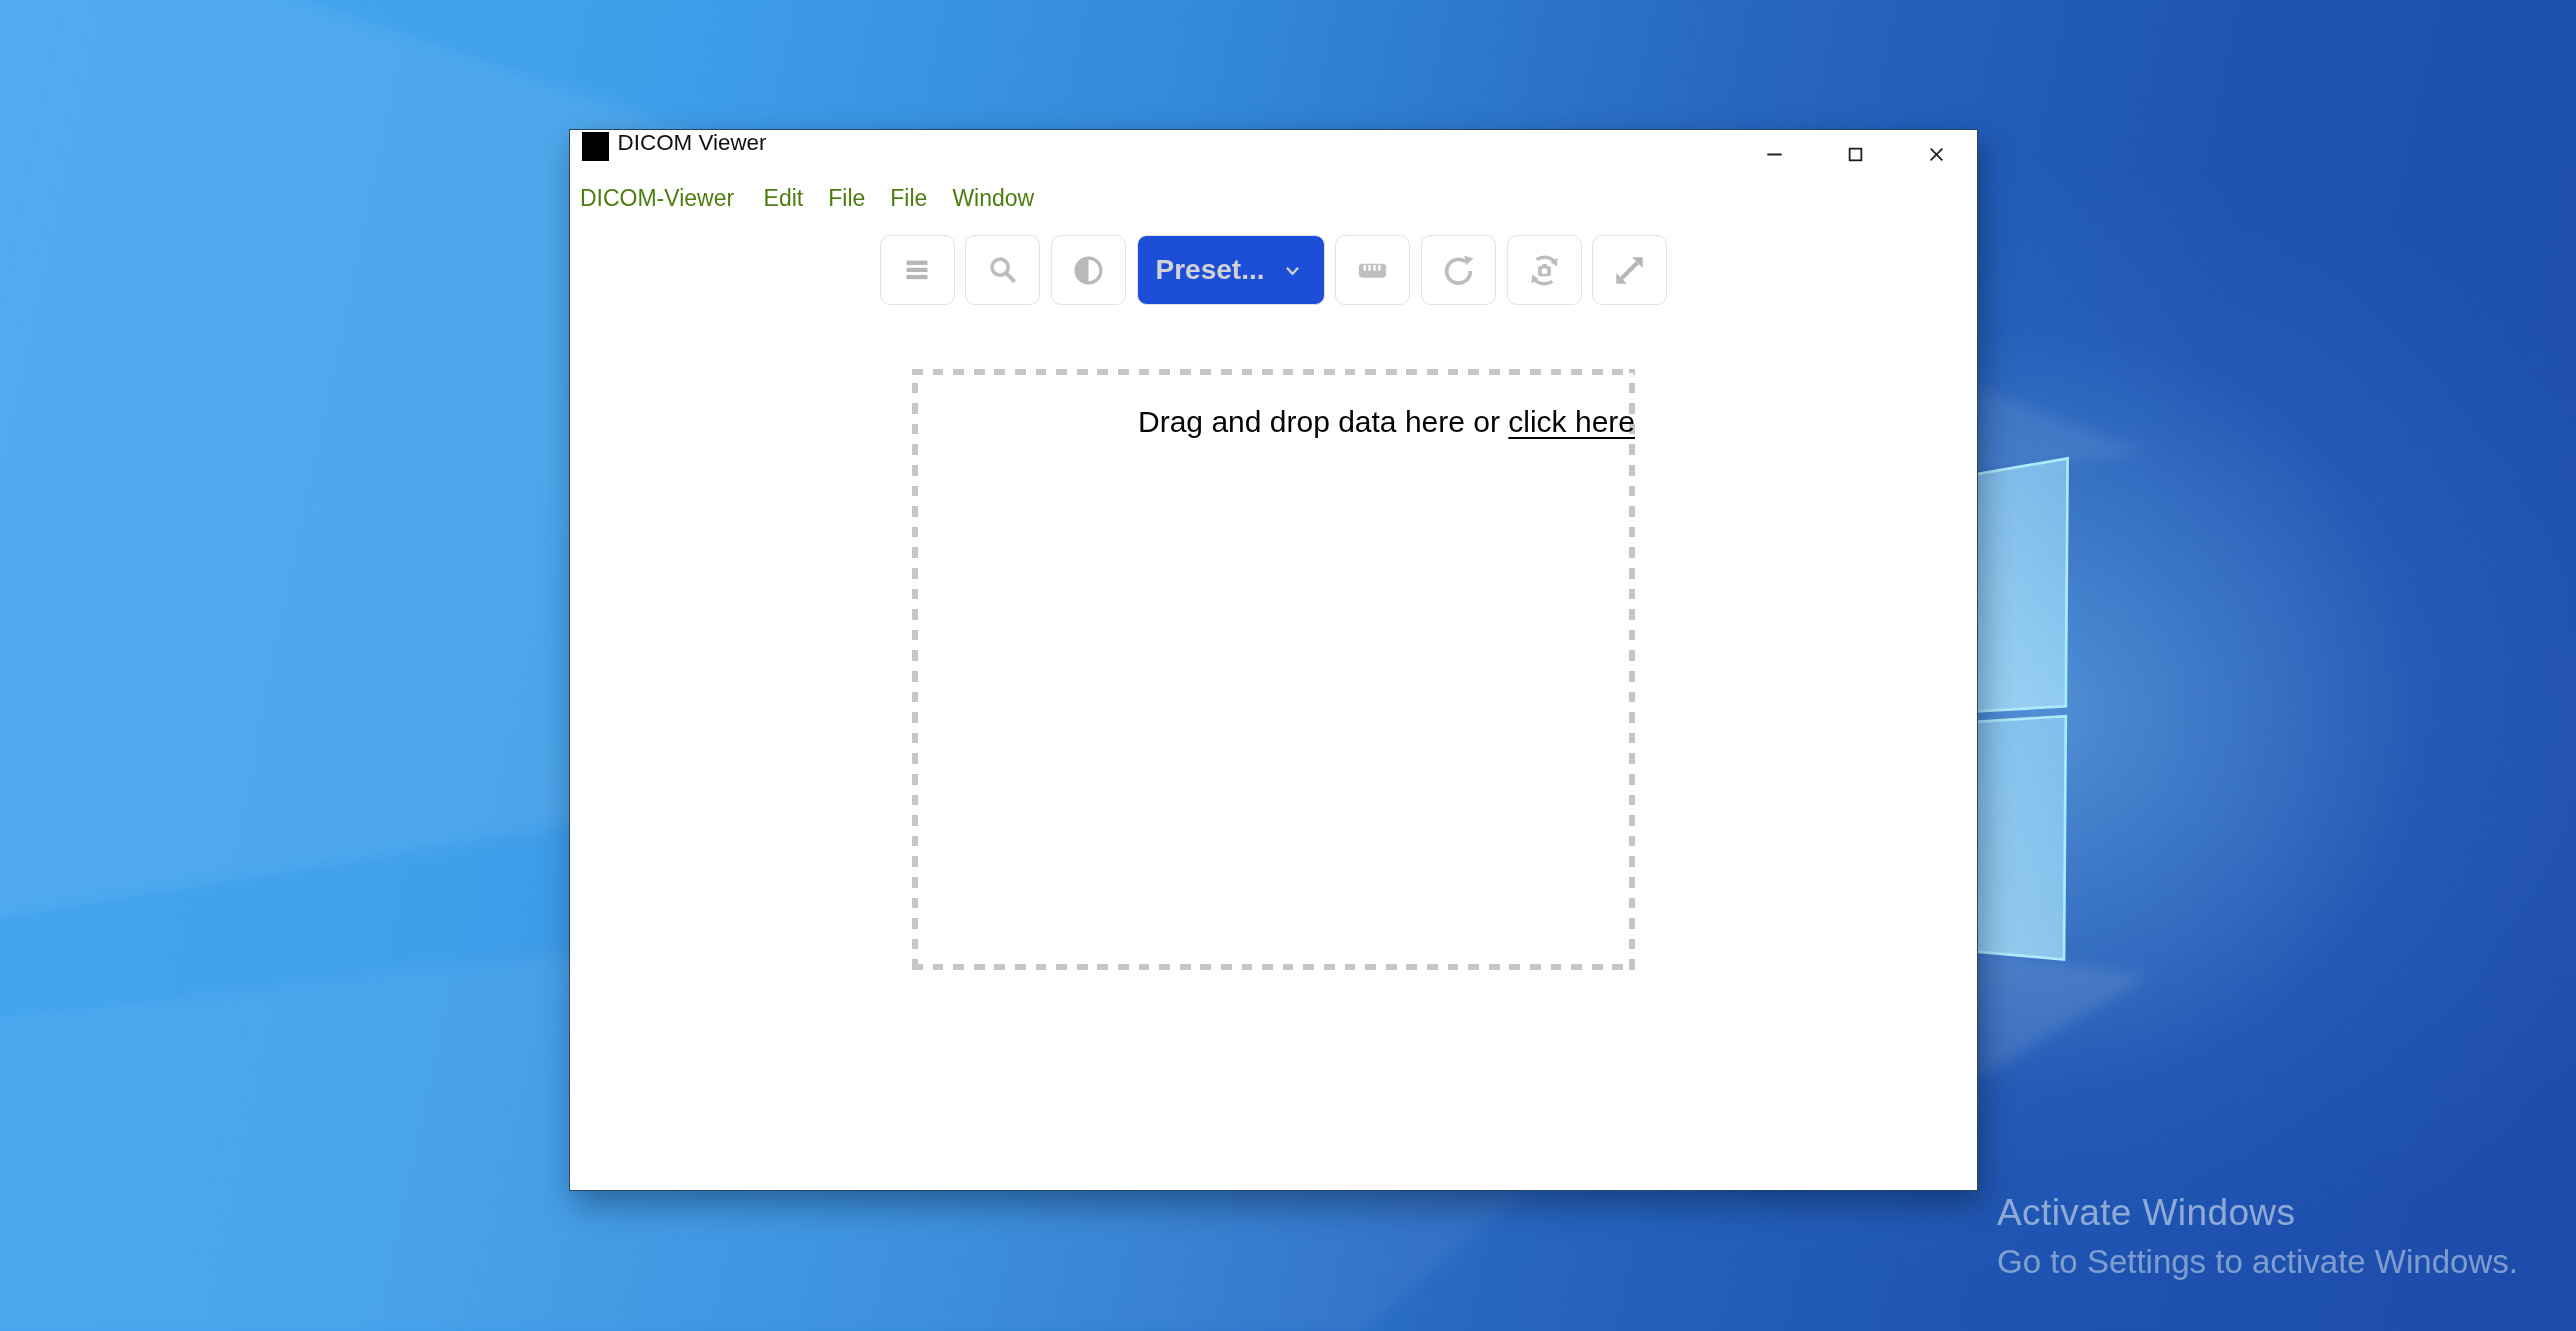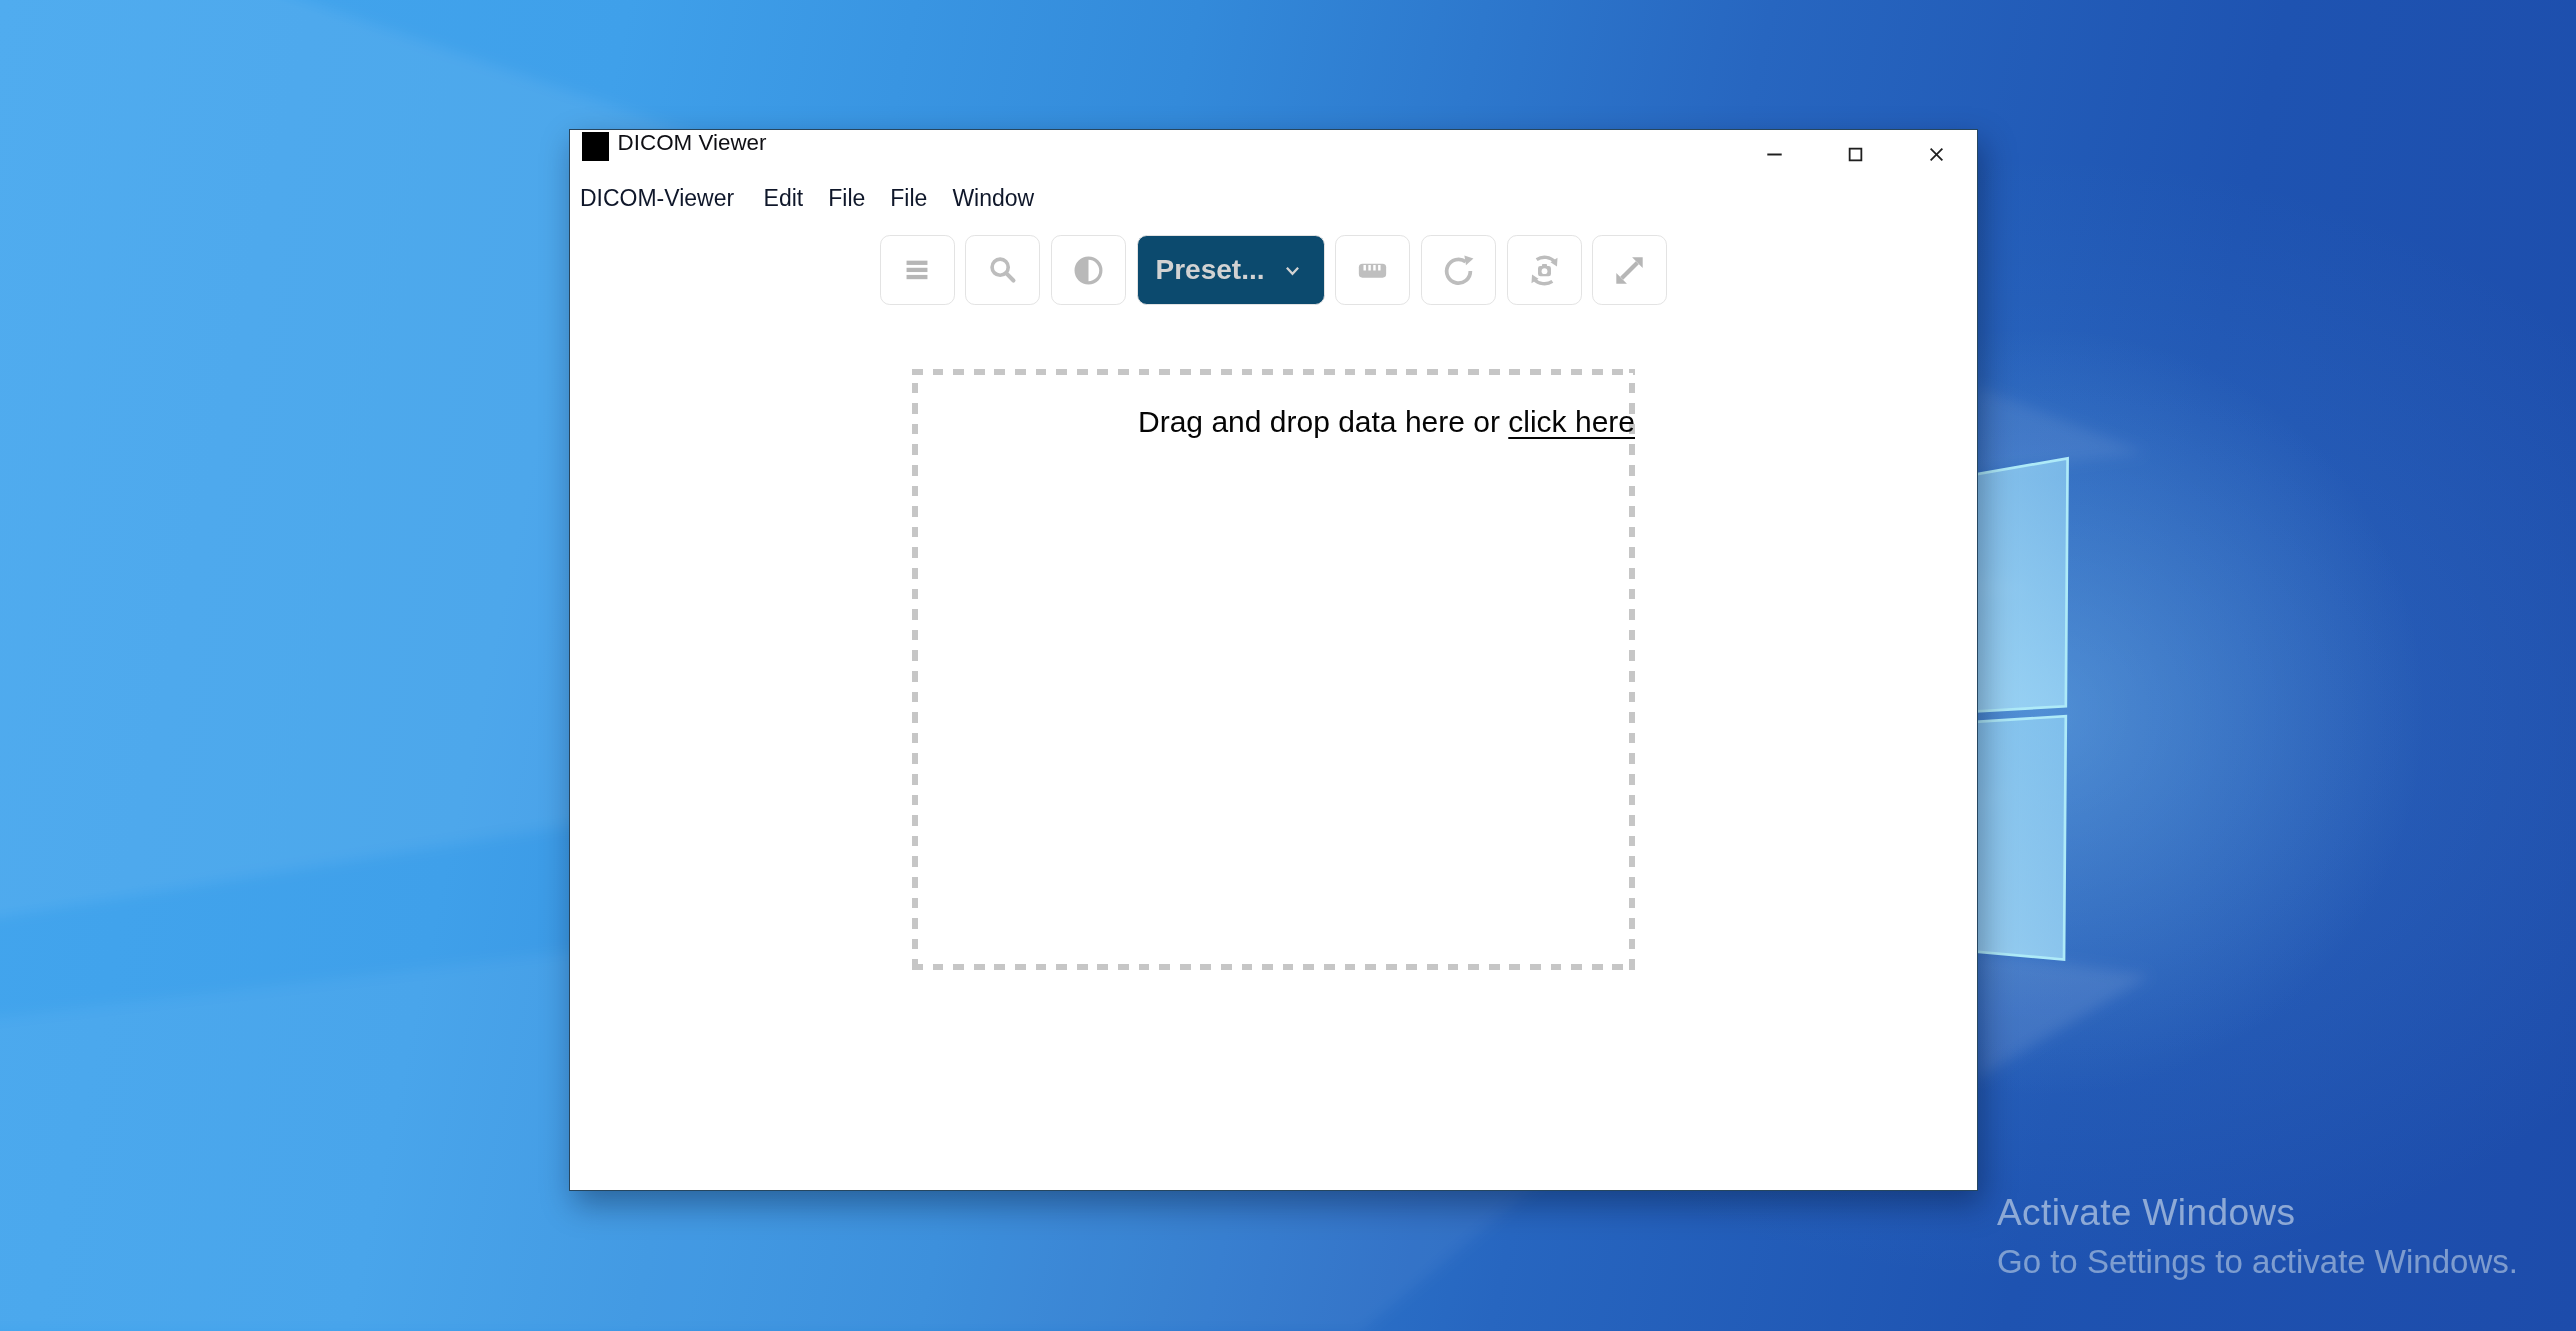--- a/index.html
+++ b/index.html
@@ -54,21 +54,21 @@
     width: 36px; height: 36px;
     display: flex; align-items: center; justify-content: center;
     background: transparent; border: none; cursor: pointer;
   }
   .win-btn svg { display: block; }
 
   .menubar {
     display: flex; align-items: center;
     height: 41px;
     padding-left: 0.9px;
-    font-size: 23px; color: #0f172a;
+    font-size: 23px; color: #4d7c0f;
   }
   .menu-item { padding: 3.6px 12.5px; cursor: default; }
   .menu-item:first-child { padding-left: 9px; padding-right: 17px; }
 
   
   .toolbar {
     margin-top: 16px;
     display: flex; justify-content: center; align-items: center;
     gap: 10.7px;
   }
@@ -77,21 +77,21 @@
     background: #fff;
     border: 1.8px solid #e3e3e3;
     border-radius: 9.8px;
     display: flex; align-items: center; justify-content: center;
     cursor: default;
   }
   .tbtn svg { display: block; }
   .preset-btn {
     width: 188px; height: 70px;
     display: flex; align-items: center; justify-content: center; gap: 14.3px;
-    background: #0c4a6e; border: 1.8px solid #e3e3e3; border-radius: 9.8px;
+    background: #1d4ed8; border: 1.8px solid #e3e3e3; border-radius: 9.8px;
     font-size: 28px; font-weight: 700; color: #d2d2d2;
     cursor: default;
   }
 
   
   .dropzone {
     width: 723px; height: 601px;
     margin: 64px auto 0;
     position: relative;
     background-image:

